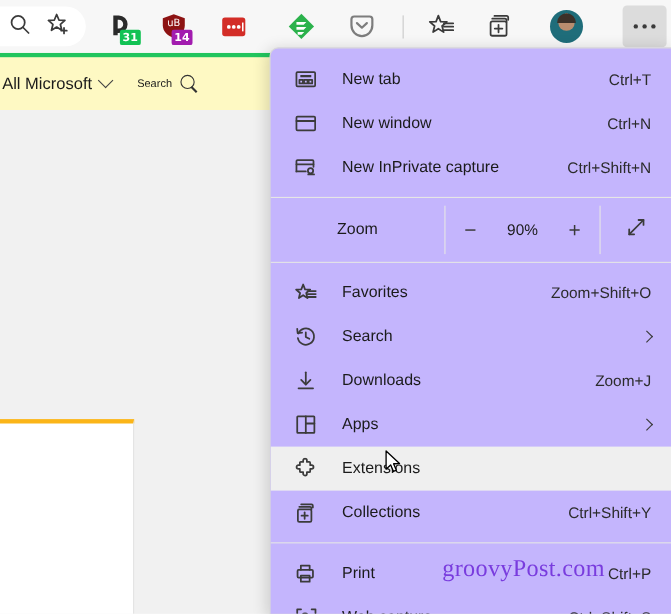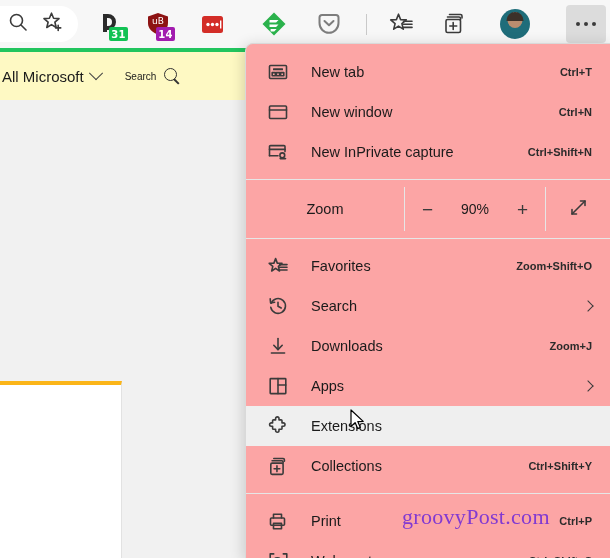--- a/index.html
+++ b/index.html
@@ -122,21 +122,21 @@
     display: flex; align-items: center; justify-content: center; gap: 4px;
   }
   .more-btn i {
     width: 4px; height: 4px; border-radius: 50%; background: #3b3b3b; display:block;
   }
 
   
   #menu {
     position: absolute; left: 245px; top: 43px;
     width: 366px; height: 516px;
-    background: #fca5a5;
+    background: #c4b5fd;
     border: 1px solid #d9d9d9;
     border-radius: 8px 0 0 0;
     box-shadow: -2px 2px 14px rgba(0,0,0,.16);
     overflow: hidden;
   }
   .mrow {
     position: relative; height: 40px;
     display: flex; align-items: center;
     padding: 0 18px 0 20px;
     cursor: default;
@@ -144,21 +144,21 @@
   .mrow.hl { background: #efefef; }
   .micon {
     width: 24px; height: 24px; flex: none;
     display: flex; align-items: center; justify-content: center;
     margin-right: 21px;
   }
   .mlabel {
     font-size: 14.5px; color: #1b1b1b; white-space: nowrap;
   }
   .mshort {
-    margin-left: auto; font-size: 11px; color: #2b2b2b; white-space: nowrap; font-weight: bold;
+    margin-left: auto; font-size: 14px; color: #2b2b2b; white-space: nowrap;
   }
   .mchev {
     margin-left: auto; width: 8px; height: 8px;
     border-top: 1.5px solid #3a3a3a; border-right: 1.5px solid #3a3a3a;
     transform: rotate(45deg);
   }
   .msep {
     height: 1px; background: #e6e6e6; margin: 7px 0;
   }
   .gap-top { margin-top: 8px; }

